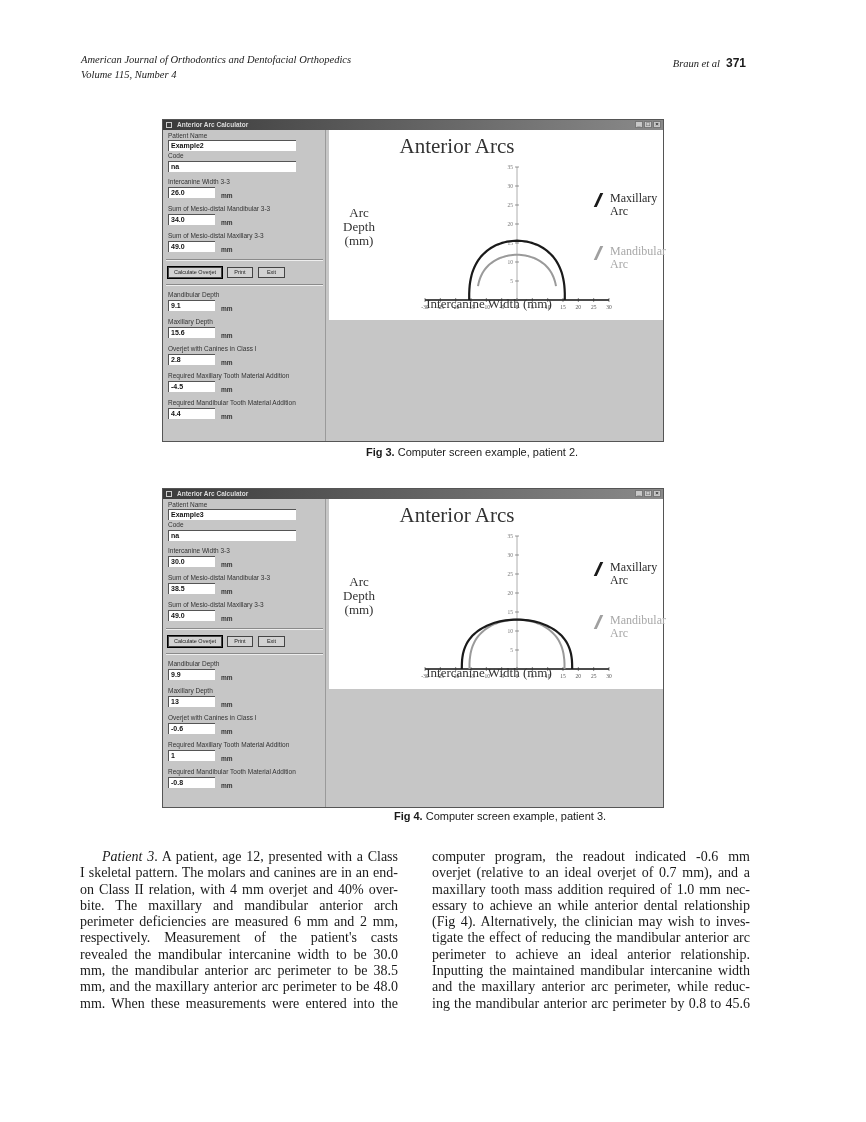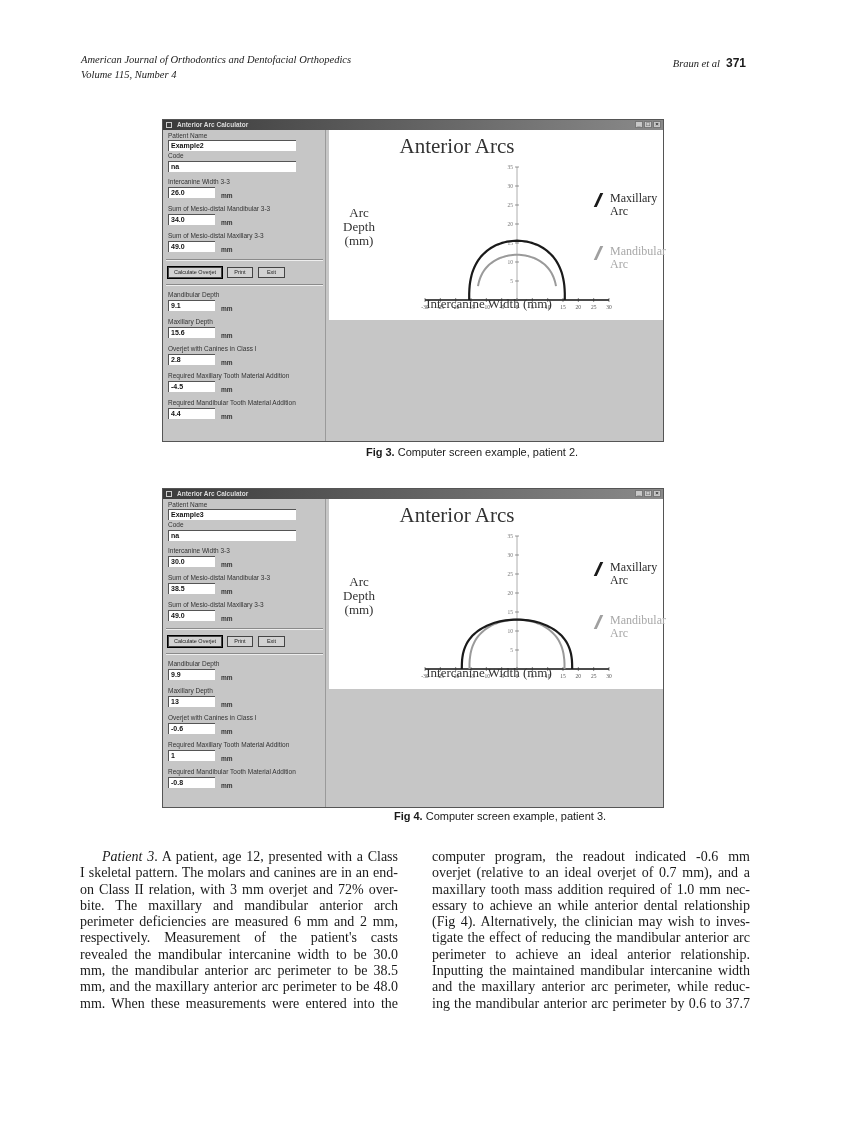--- a/index.html
+++ b/index.html
@@ -309,33 +309,33 @@
     </div>
   </div>
   <div class="caption" style="top: 810px; padding-left: 28px;">
     <b>Fig 4.</b><span> Computer screen example, patient 3.</span>
   </div>
 </div>
 
 <div class="col" id="col-left" style="left:80px">
     <span class="line indent"><i>Patient 3</i>. A patient, age 12, presented with a Class</span>
     <span class="line">I skeletal pattern. The molars and canines are in an end-</span>
-    <span class="line">on Class II relation, with 3 mm overjet and 72% over-</span>
+    <span class="line">on Class II relation, with 4 mm overjet and 40% over-</span>
     <span class="line">bite. The maxillary and mandibular anterior arch</span>
     <span class="line">perimeter deficiencies are measured 6 mm and 2 mm,</span>
     <span class="line">respectively. Measurement of the patient's casts</span>
     <span class="line">revealed the mandibular intercanine width to be 30.0</span>
     <span class="line">mm, the mandibular anterior arc perimeter to be 38.5</span>
     <span class="line">mm, and the maxillary anterior arc perimeter to be 48.0</span>
     <span class="line last-not">mm. When these measurements were entered into the</span>
   </div>
 <div class="col" id="col-right" style="left:432px">
     <span class="line">computer program, the readout indicated -0.6 mm</span>
     <span class="line">overjet (relative to an ideal overjet of 0.7 mm), and a</span>
     <span class="line">maxillary tooth mass addition required of 1.0 mm nec-</span>
     <span class="line">essary to achieve an while anterior dental relationship</span>
     <span class="line">(Fig 4). Alternatively, the clinician may wish to inves-</span>
     <span class="line">tigate the effect of reducing the mandibular anterior arc</span>
     <span class="line">perimeter to achieve an ideal anterior relationship.</span>
     <span class="line">Inputting the maintained mandibular intercanine width</span>
     <span class="line">and the maxillary anterior arc perimeter, while reduc-</span>
-    <span class="line last-not">ing the mandibular anterior arc perimeter by 0.6 to 37.7</span>
+    <span class="line last-not">ing the mandibular anterior arc perimeter by 0.8 to 45.6</span>
   </div>
 
 </body></html>

